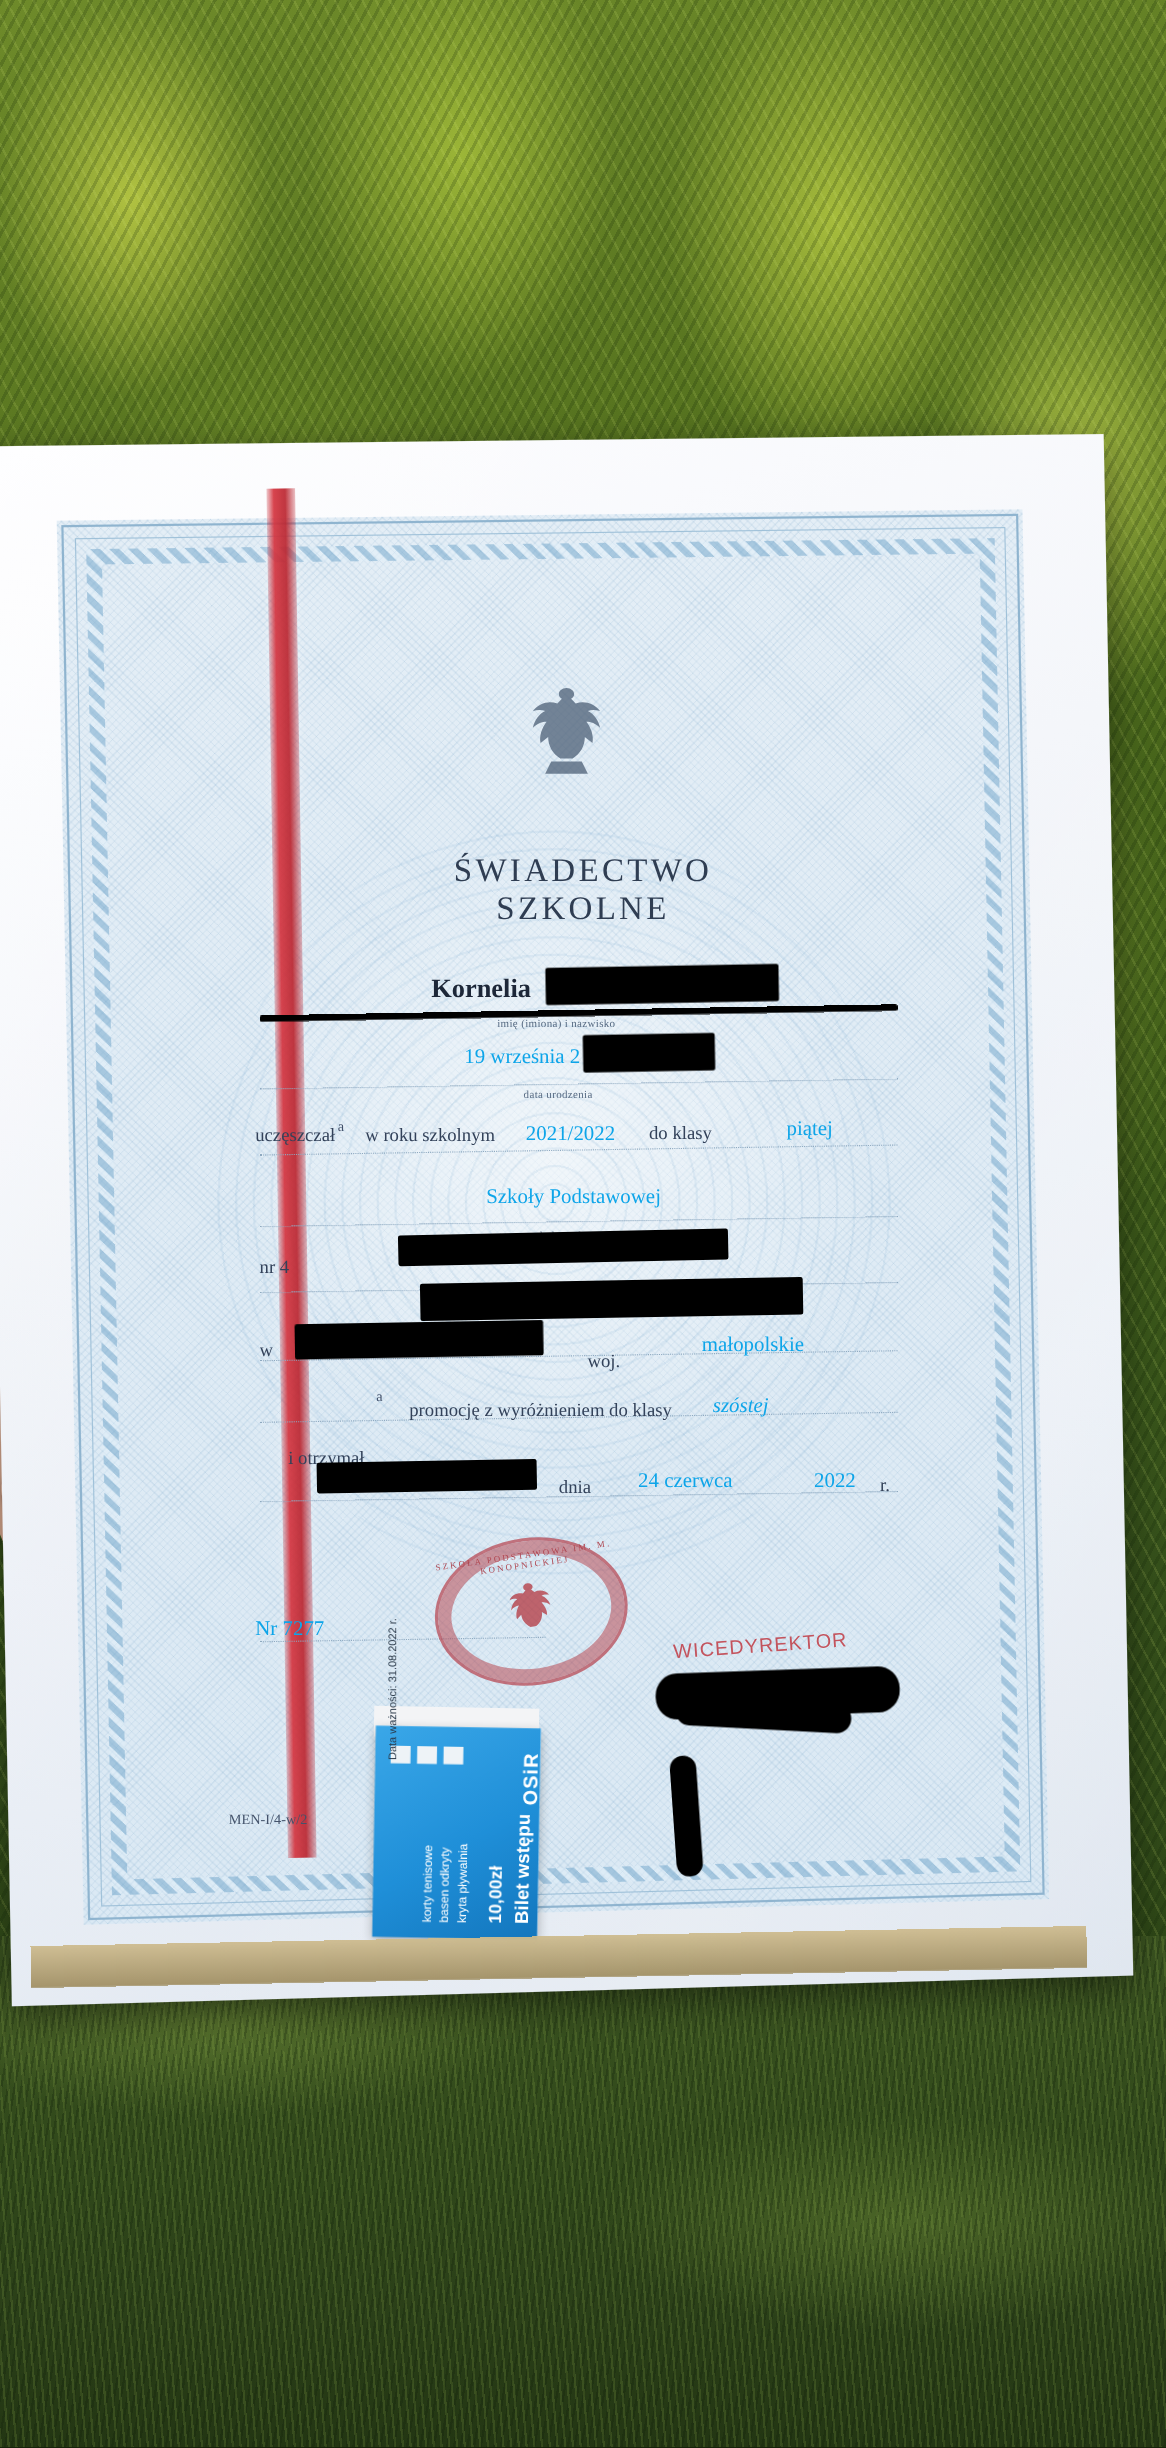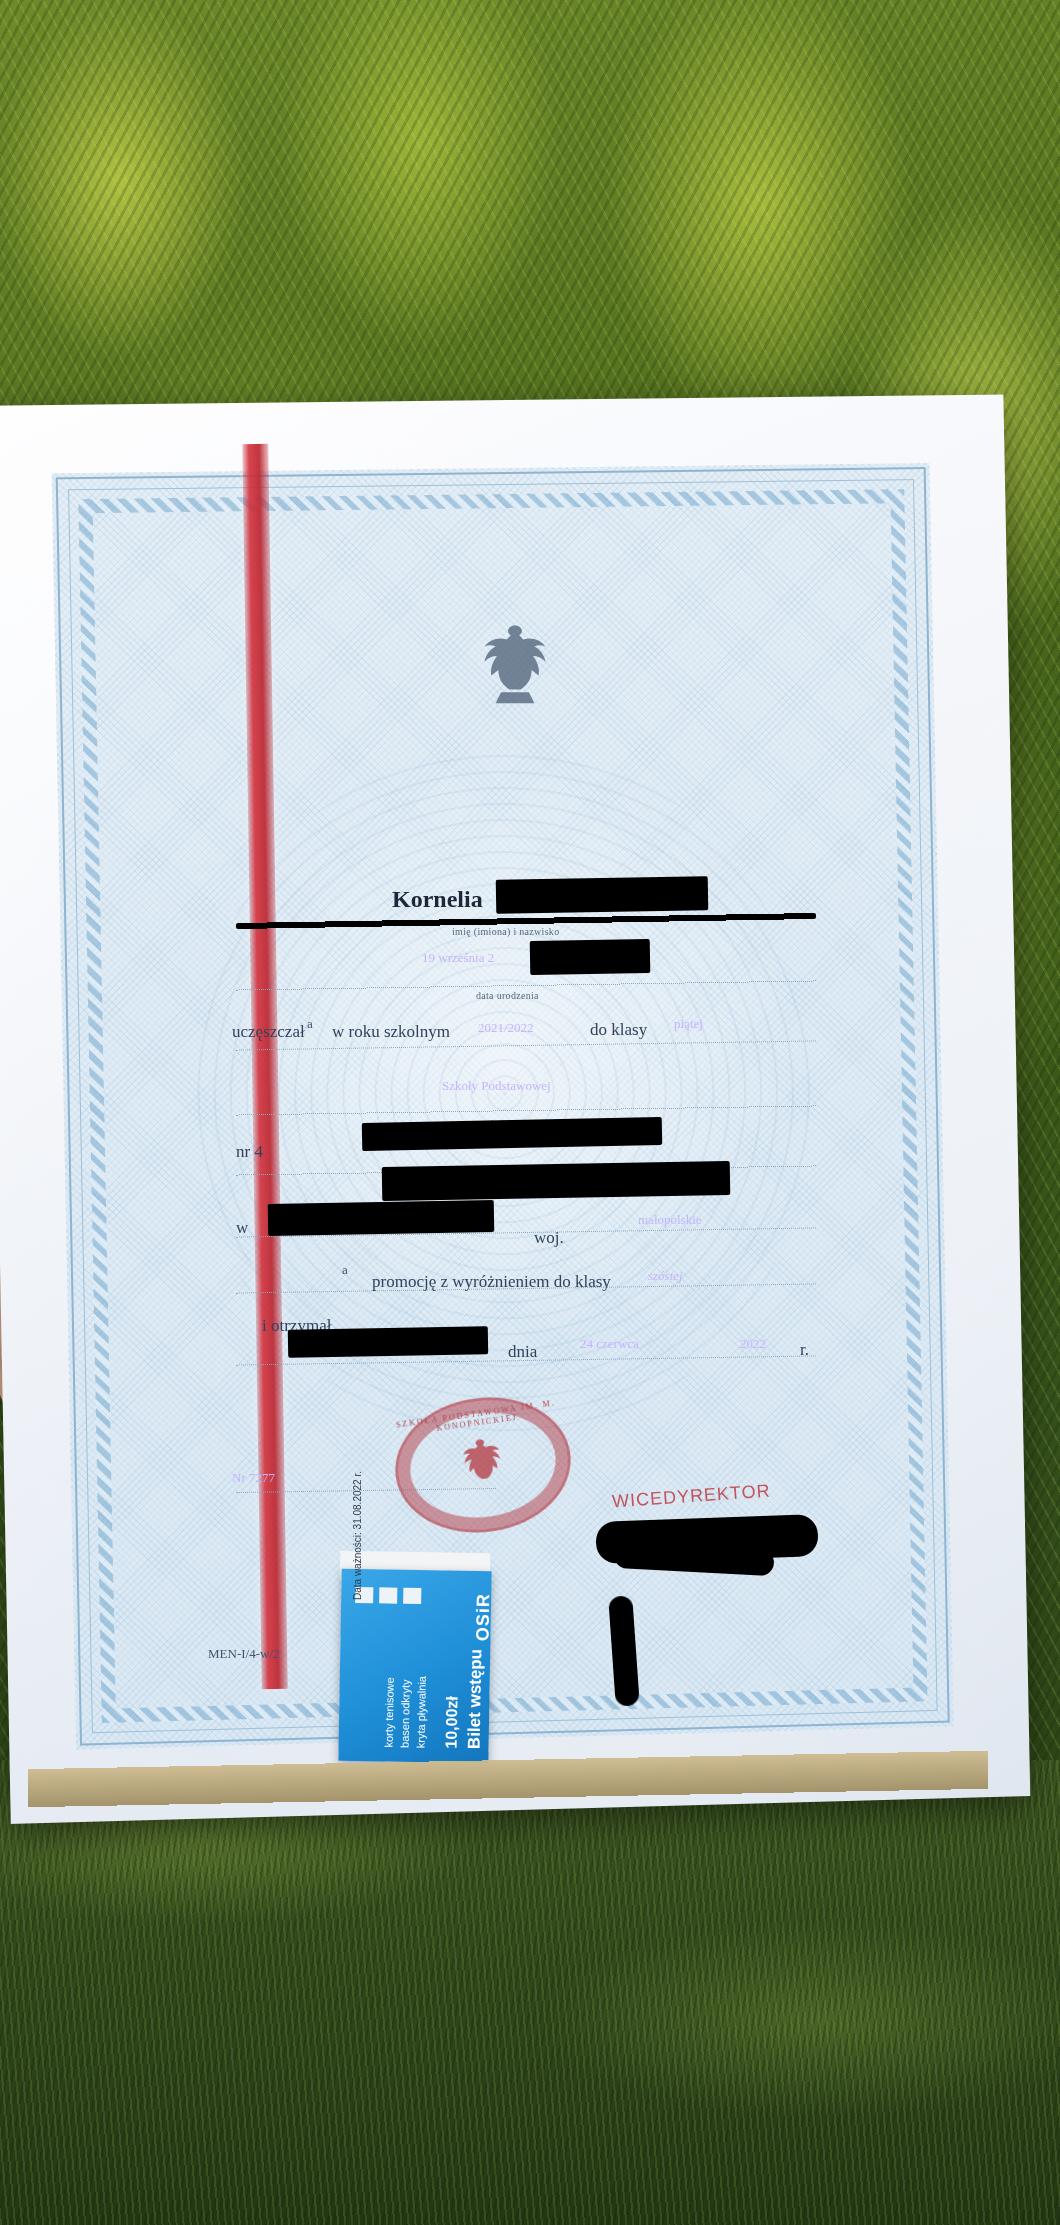--- a/index.html
+++ b/index.html
@@ -227,22 +227,22 @@
     height: 0;
   }
   .f-name {
     position: absolute;
     font-size: 24px;
     font-weight: bold;
     color: #1d2738;
   }
   .f-val {
     position: absolute;
-    font-size: 13px;
-    color: #c4b5fd;
+    font-size: 19px;
+    color: #0ea5e9;
   }
   .f-lbl {
     position: absolute;
     font-size: 10px;
     color: #566a82;
     letter-spacing: .3px;
   }
   .f-pre {
     position: absolute;
     font-size: 17px;
@@ -402,20 +402,21 @@
 
   <div class="red-stripe"></div>
 
   <div class="eagle">
     <svg viewBox="0 0 64 72" width="90" height="100" aria-hidden="true">
       <path fill="currentColor" d="M32 4c3 0 5 2 5 4 0 1.5-1 2.5-2 3l3 3c6-2 12 0 16 5-3-1-6-1-8 0 4 2 7 6 8 11-3-3-6-4-9-4 3 4 5 9 4 14l-5-4c0 6-3 11-8 14h-8c-5-3-8-8-8-14l-5 4c-1-5 1-10 4-14-3 0-6 1-9 4 1-5 4-9 8-11-2-1-5-1-8 0 4-5 10-7 16-5l3-3c-1-.5-2-1.5-2-3 0-2 2-4 5-4z"></path>
       <path fill="currentColor" d="M22 52h20l4 8H18z"></path>
     </svg>
   </div>
 
+  <div class="cert-title">ŚWIADECTWO SZKOLNE</div>
 
   <div class="line" style="left:236px; top:920px; width:580px; transform:rotate(-0.9deg);"></div>
   <div class="line" style="left:236px; top:985px; width:580px; transform:rotate(-0.9deg);"></div>
   <div class="line" style="left:236px; top:1045px; width:580px; transform:rotate(-0.9deg);"></div>
   <div class="line" style="left:236px; top:1110px; width:580px; transform:rotate(-0.9deg);"></div>
   <div class="line" style="left:236px; top:1170px; width:580px; transform:rotate(-0.9deg);"></div>
   <div class="line" style="left:236px; top:1232px; width:580px; transform:rotate(-0.9deg);"></div>
   <div class="line" style="left:236px; top:1288px; width:580px; transform:rotate(-0.9deg);"></div>
   <div class="line" style="left:236px; top:1360px; width:580px; transform:rotate(-0.9deg);"></div>
   <div class="line" style="left:236px; top:1490px; width:260px; transform:rotate(-0.9deg);"></div>
@@ -424,21 +425,21 @@
   <div class="f-lbl" style="left:452px; top:926px;">imię (imiona) i nazwisko</div>
 
   <div class="f-val" style="left:422px; top:950px;">19 września 2</div>
   <div class="f-lbl" style="left:476px; top:990px;">data urodzenia</div>
 
   <div class="f-pre" style="left:232px; top:1022px;">uczęszczał</div>
   <div class="f-small" style="left:307px; top:1016px;">a</div>
   <div class="f-pre" style="left:332px; top:1022px;">w roku szkolnym</div>
   <div class="f-val" style="left:478px; top:1020px;">2021/2022</div>
   <div class="f-pre" style="left:590px; top:1020px;">do klasy</div>
-  <div class="f-val" style="left:674px; top:1016px;">piątej</div>
+  <div class="f-val" style="left:715px; top:1016px;">piątej</div>
 
   <div class="f-val" style="left:442px; top:1078px;">Szkoły Podstawowej</div>
   <div class="f-lbl" style="left:452px; top:1118px;">nazwa szkoły podstawowej</div>
 
   <div class="f-pre" style="left:236px; top:1142px;">nr 4</div>
 
   <div class="f-pre" style="left:236px; top:1218px;">w</div>
   <div class="f-pre" style="left:534px; top:1228px;">woj.</div>
   <div class="f-val" style="left:638px; top:1212px;">małopolskie</div>
 

